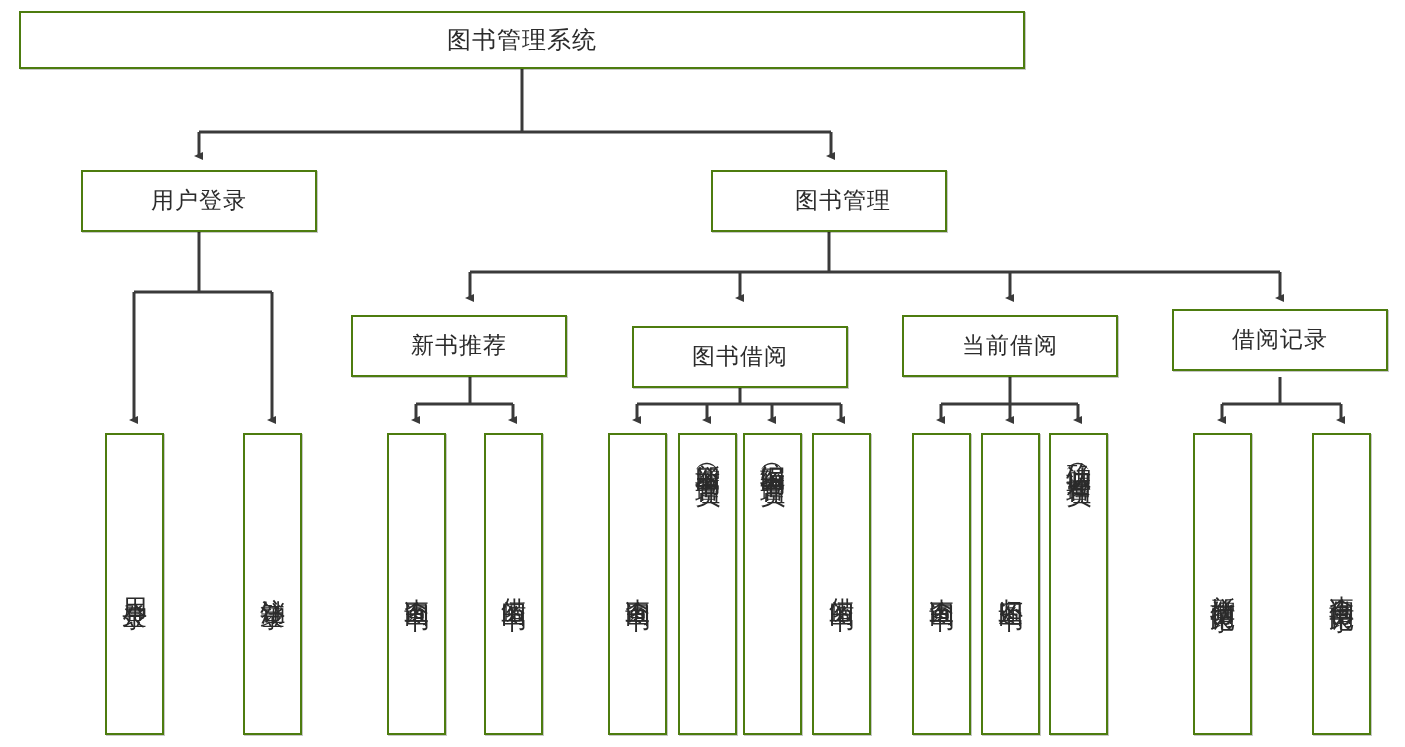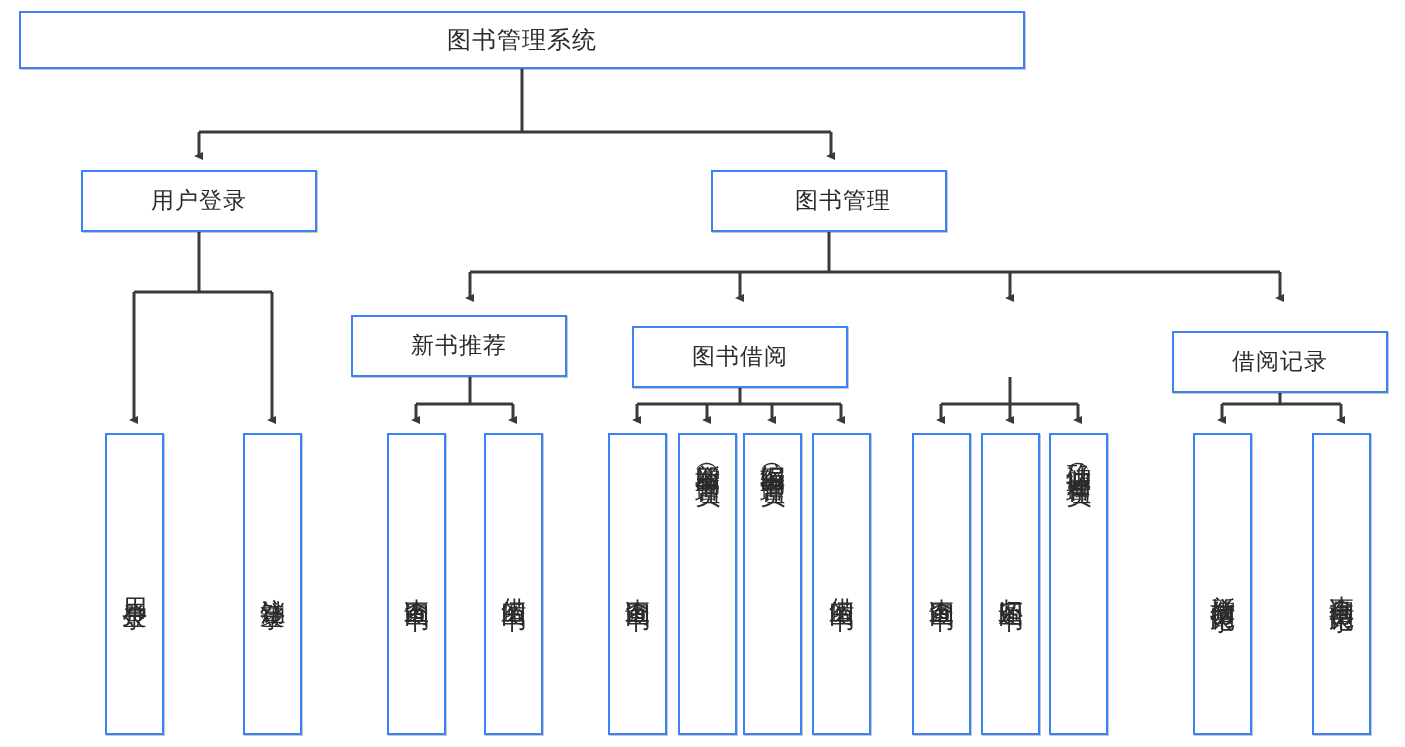--- a/index.html
+++ b/index.html
@@ -21,21 +21,21 @@
     position: absolute;
     left: 0;
     top: 0;
     width: 1405px;
     height: 747px;
     pointer-events: none;
   }
   .node {
     position: absolute;
     box-sizing: border-box;
-    border: 2px solid #3b82f6;
+    border: 2px solid #4d7c0f;
     background: #ffffff;
     display: flex;
     align-items: center;
     justify-content: center;
     color: #2b2b2b;
     box-shadow: 1px 1px 0 rgba(0,0,0,0.22);
   }
   .node .lbl {
     display: block;
     text-align: center;
@@ -142,21 +142,24 @@
   <div class="node h" style="left:711px; top:170px; width:236px; height:62px;padding-left:28px;">
     <span class="lbl">图书管理</span>
   </div>
 
   <div class="node h" style="left:351px; top:315px; width:216px; height:62px;">
     <span class="lbl">新书推荐</span>
   </div>
   <div class="node h" style="left:632px; top:315px; width:216px; height:62px;margin-top:11px;">
     <span class="lbl">图书借阅</span>
   </div>
-  <div class="node h" style="left:1172px; top:331px; width:216px; height:62px;">
+  <div class="node h" style="left:902px; top:315px; width:216px; height:62px;">
+    <span class="lbl">当前借阅</span>
+  </div>
+  <div class="node h" style="left:1172px; top:309px; width:216px; height:62px;">
     <span class="lbl">借阅记录</span>
   </div>
 
   <div class="node v mid" style="left:105px; top:433px; width:59px; height:302px;">
     <span class="lbl">用户登录</span>
   </div>
   <div class="node v mid" style="left:243px; top:433px; width:59px; height:302px;">
     <span class="lbl">注销登录</span>
   </div>
 

